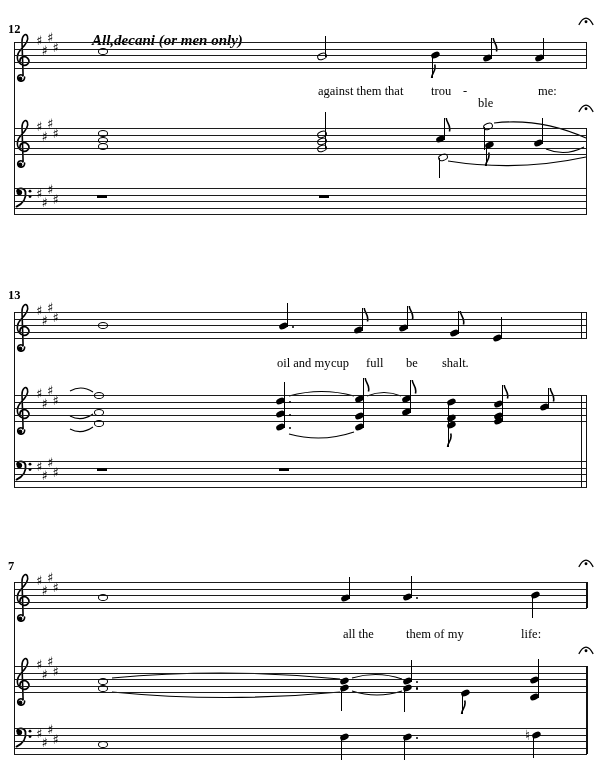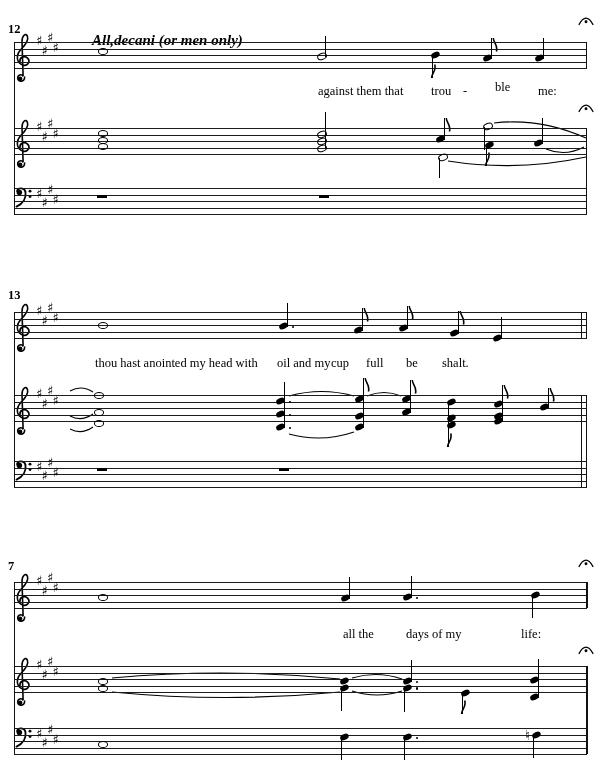--- a/index.html
+++ b/index.html
@@ -145,21 +145,21 @@
     <div class="sharp" style="left: 47px; top: 183.25px;">♯</div>
     <div class="sharp" style="left: 52.5px; top: 193px;">♯</div>
     <div class="rest" style="left: 97px; top: 194.5px;"></div>
     <div class="rest" style="left: 319px; top: 194.5px;"></div>
     <div class="barline" style="left: 14px; top: 42px; height: 172px; width: 1.3px;"></div>
     <div class="barline" style="left: 586px; top: 42px; height: 26px; width: 1.3px;"></div>
     <div class="barline" style="left: 586px; top: 128px; height: 86px; width: 1.3px;"></div>
     <div class="lyric" style="left: 318px; top: 84px;">against them that</div>
     <div class="lyric" style="left: 431px; top: 84px;">trou</div>
     <div class="lyric" style="left: 463px; top: 84px;">-</div>
-    <div class="lyric" style="left: 478px; top: 80px; margin-left: 17px;">ble</div>
+    <div class="lyric" style="left: 478px; top: 96px;">ble</div>
     <div class="lyric" style="left: 538px; top: 84px; text-align: center;">me:</div>
     <div class="mnum" style="left: 8px; top: 288px;">13</div>
     <div class="sline" style="left: 14px; width: 573px; top: 312px;"></div>
     <div class="sline" style="left: 14px; width: 573px; top: 318.5px;"></div>
     <div class="sline" style="left: 14px; width: 573px; top: 325px;"></div>
     <div class="sline" style="left: 14px; width: 573px; top: 331.5px;"></div>
     <div class="sline" style="left: 14px; width: 573px; top: 338px;"></div>
     <div class="sharp" style="left: 36px; top: 304px;">♯</div>
     <div class="sharp" style="left: 41.5px; top: 313.75px;">♯</div>
     <div class="sharp" style="left: 47px; top: 300.75px;">♯</div>
@@ -221,21 +221,20 @@
     <div class="sharp" style="left: 41.5px; top: 469.25px;">♯</div>
     <div class="sharp" style="left: 47px; top: 456.25px;">♯</div>
     <div class="sharp" style="left: 52.5px; top: 466px;">♯</div>
     <div class="rest" style="left: 97px; top: 467.5px;"></div>
     <div class="rest" style="left: 279px; top: 467.5px;"></div>
     <div class="barline" style="left: 14px; top: 312px; height: 175px; width: 1.3px;"></div>
     <div class="barline" style="left: 581px; top: 312px; height: 26px; width: 1.3px;"></div>
     <div class="barline" style="left: 586px; top: 312px; height: 26px; width: 1.3px;"></div>
     <div class="barline" style="left: 581px; top: 395px; height: 92px; width: 1.3px;"></div>
     <div class="barline" style="left: 586px; top: 395px; height: 92px; width: 1.3px;"></div>
-    <div class="lyric" style="left: 95px; top: 356px;">thou hast anointed my head with</div>
     <div class="lyric" style="left: 277px; top: 356px;">oil and my</div>
     <div class="lyric" style="left: 331px; top: 356px;">cup</div>
     <div class="lyric" style="left: 366px; top: 356px;">full</div>
     <div class="lyric" style="left: 406px; top: 356px;">be</div>
     <div class="lyric" style="left: 442px; top: 356px;">shalt.</div>
     <div class="mnum" style="left: 8px; top: 559px;">7</div>
     <div class="sline" style="left: 14px; width: 573px; top: 582px;"></div>
     <div class="sline" style="left: 14px; width: 573px; top: 588.5px;"></div>
     <div class="sline" style="left: 14px; width: 573px; top: 595px;"></div>
     <div class="sline" style="left: 14px; width: 573px; top: 601.5px;"></div>
@@ -292,15 +291,15 @@
     <div class="nh solid" style="left: 402.8px; top: 734.4px;"></div>
     <div class="stem" style="left: 403.5px; top: 738px; height: 22px;"></div>
     <div class="dot" style="left: 415.5px; top: 736.6px;"></div>
     <div class="acc" style="left: 525px; top: 728px;">♮</div>
     <div class="nh solid" style="left: 531.8px; top: 732.4px;"></div>
     <div class="stem" style="left: 532.5px; top: 736px; height: 22px;"></div>
     <div class="barline" style="left: 14px; top: 582px; height: 172px; width: 1.3px;"></div>
     <div class="barline" style="left: 586px; top: 582px; height: 26px; width: 1.8px;"></div>
     <div class="barline" style="left: 586px; top: 666px; height: 88px; width: 1.8px;"></div>
     <div class="lyric" style="left: 343px; top: 627px;">all the</div>
-    <div class="lyric" style="left: 406px; top: 627px;">days of my</div>
+    <div class="lyric" style="left: 406px; top: 627px;">them of my</div>
     <div class="lyric" style="left: 521px; top: 627px;">life:</div>
   </div>
 
 </body></html>

